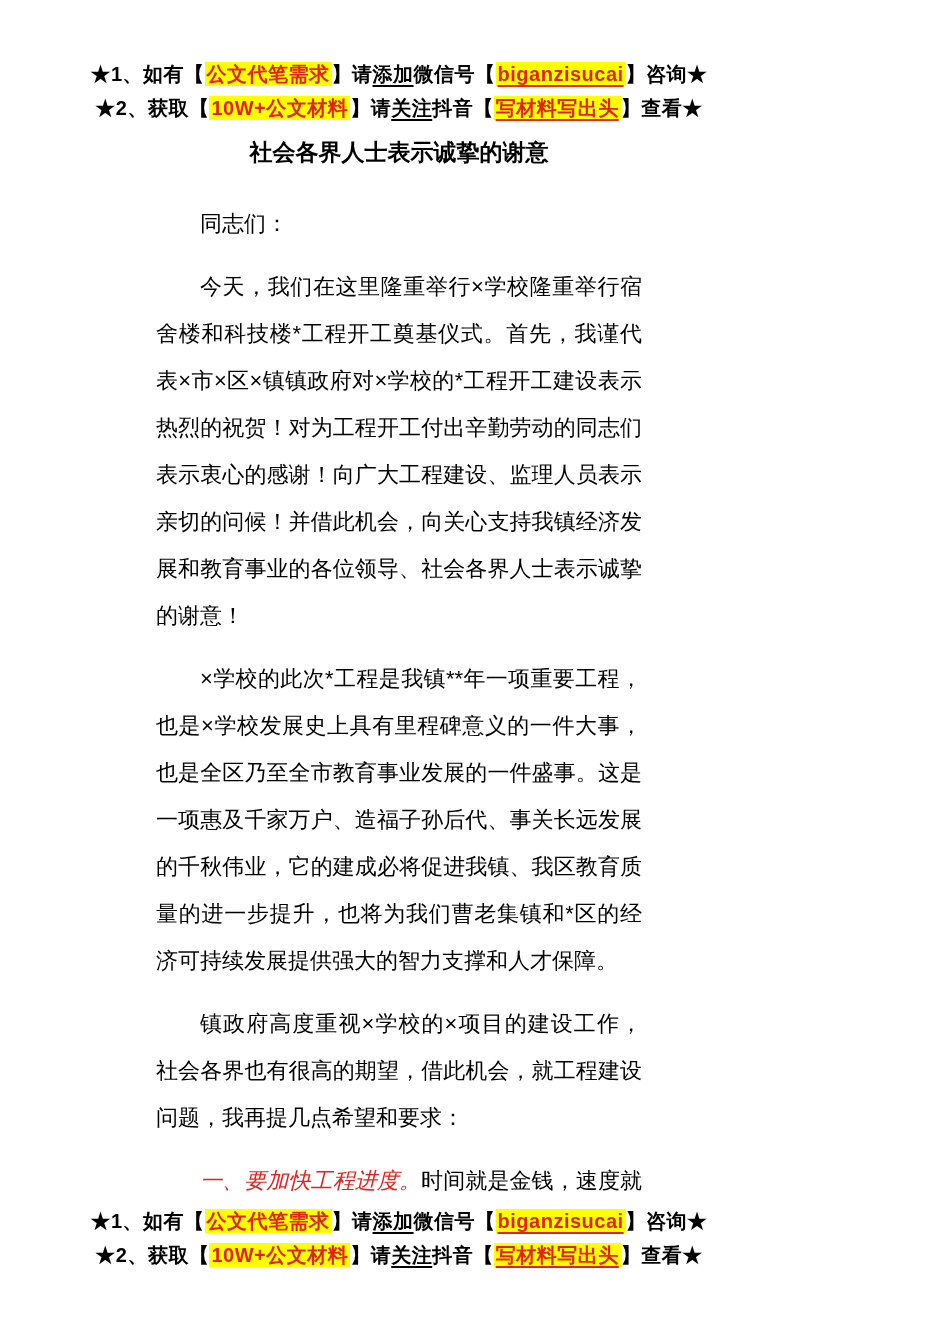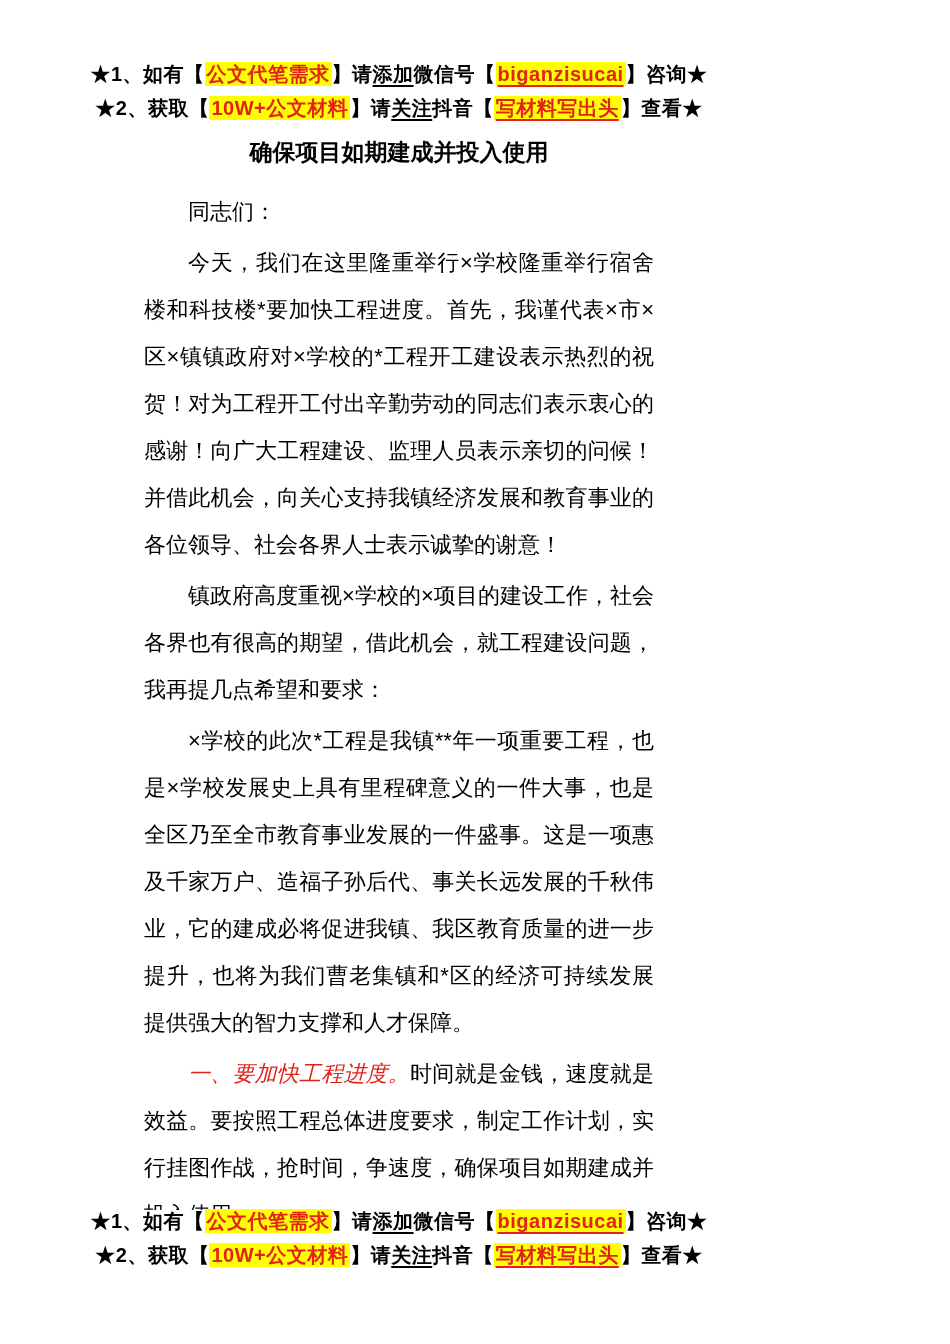--- a/index.html
+++ b/index.html
@@ -62,46 +62,46 @@
   .doc-body {
     margin-top: 4px;
     padding: 0 140px;
     font-size: 22px;
     line-height: 47px;
     text-align: justify;
     height: 1026px;
     overflow: hidden;
   }
   .doc-body p {
-    margin: 4px;
+    margin: 16px;
     text-indent: 2em;
   }
   .lead {
     color: var(--red, #e2231a);
     font-style: italic;
   }
 </style>
 </head>
 <body>
 
 <div class="page">
 
   <div class="promo promo-header">
     <div class="promo-line"><span class="seg-plain">★1、如有【</span><span class="seg-hl-red">公文代笔需求</span><span class="seg-plain">】请</span><span class="seg-underline">添加</span><span class="seg-plain">微信号【</span><span class="seg-hl-red-underline">biganzisucai</span><span class="seg-plain">】咨询★</span></div>
     <div class="promo-line"><span class="seg-plain">★2、获取【</span><span class="seg-hl-red">10W+公文材料</span><span class="seg-plain">】请</span><span class="seg-underline">关注</span><span class="seg-plain">抖音【</span><span class="seg-hl-red-underline">写材料写出头</span><span class="seg-plain">】查看★</span></div>
   </div>
 
-  <h1 class="doc-title">确保项目如期建成并投入使用</h1>
+  <h1 class="doc-title">社会各界人士表示诚挚的谢意</h1>
 
   <div class="doc-body">
     <p>同志们：</p>
     <div>
-        <p>今天，我们在这里隆重举行×学校隆重举行宿舍楼和科技楼*要加快工程进度。首先，我谨代表×市×区×镇镇政府对×学校的*工程开工建设表示热烈的祝贺！对为工程开工付出辛勤劳动的同志们表示衷心的感谢！向广大工程建设、监理人员表示亲切的问候！并借此机会，向关心支持我镇经济发展和教育事业的各位领导、社会各界人士表示诚挚的谢意！</p>
+        <p>今天，我们在这里隆重举行×学校隆重举行宿舍楼和科技楼*工程开工奠基仪式。首先，我谨代表×市×区×镇镇政府对×学校的*工程开工建设表示热烈的祝贺！对为工程开工付出辛勤劳动的同志们表示衷心的感谢！向广大工程建设、监理人员表示亲切的问候！并借此机会，向关心支持我镇经济发展和教育事业的各位领导、社会各界人士表示诚挚的谢意！</p>
+        <p>×学校的此次*工程是我镇**年一项重要工程，也是×学校发展史上具有里程碑意义的一件大事，也是全区乃至全市教育事业发展的一件盛事。这是一项惠及千家万户、造福子孙后代、事关长远发展的千秋伟业，它的建成必将促进我镇、我区教育质量的进一步提升，也将为我们曹老集镇和*区的经济可持续发展提供强大的智力支撑和人才保障。</p>
         <p>镇政府高度重视×学校的×项目的建设工作，社会各界也有很高的期望，借此机会，就工程建设问题，我再提几点希望和要求：</p>
-        <p>×学校的此次*工程是我镇**年一项重要工程，也是×学校发展史上具有里程碑意义的一件大事，也是全区乃至全市教育事业发展的一件盛事。这是一项惠及千家万户、造福子孙后代、事关长远发展的千秋伟业，它的建成必将促进我镇、我区教育质量的进一步提升，也将为我们曹老集镇和*区的经济可持续发展提供强大的智力支撑和人才保障。</p>
         <p><span class="lead">一、要加快工程进度。</span>时间就是金钱，速度就是效益。要按照工程总体进度要求，制定工作计划，实行挂图作战，抢时间，争速度，确保项目如期建成并投入使用。</p>
       </div>
   </div>
 
   <div class="promo promo-footer">
     <div class="promo-line"><span class="seg-plain">★1、如有【</span><span class="seg-hl-red">公文代笔需求</span><span class="seg-plain">】请</span><span class="seg-underline">添加</span><span class="seg-plain">微信号【</span><span class="seg-hl-red-underline">biganzisucai</span><span class="seg-plain">】咨询★</span></div>
     <div class="promo-line"><span class="seg-plain">★2、获取【</span><span class="seg-hl-red">10W+公文材料</span><span class="seg-plain">】请</span><span class="seg-underline">关注</span><span class="seg-plain">抖音【</span><span class="seg-hl-red-underline">写材料写出头</span><span class="seg-plain">】查看★</span></div>
   </div>
 
 </div>

